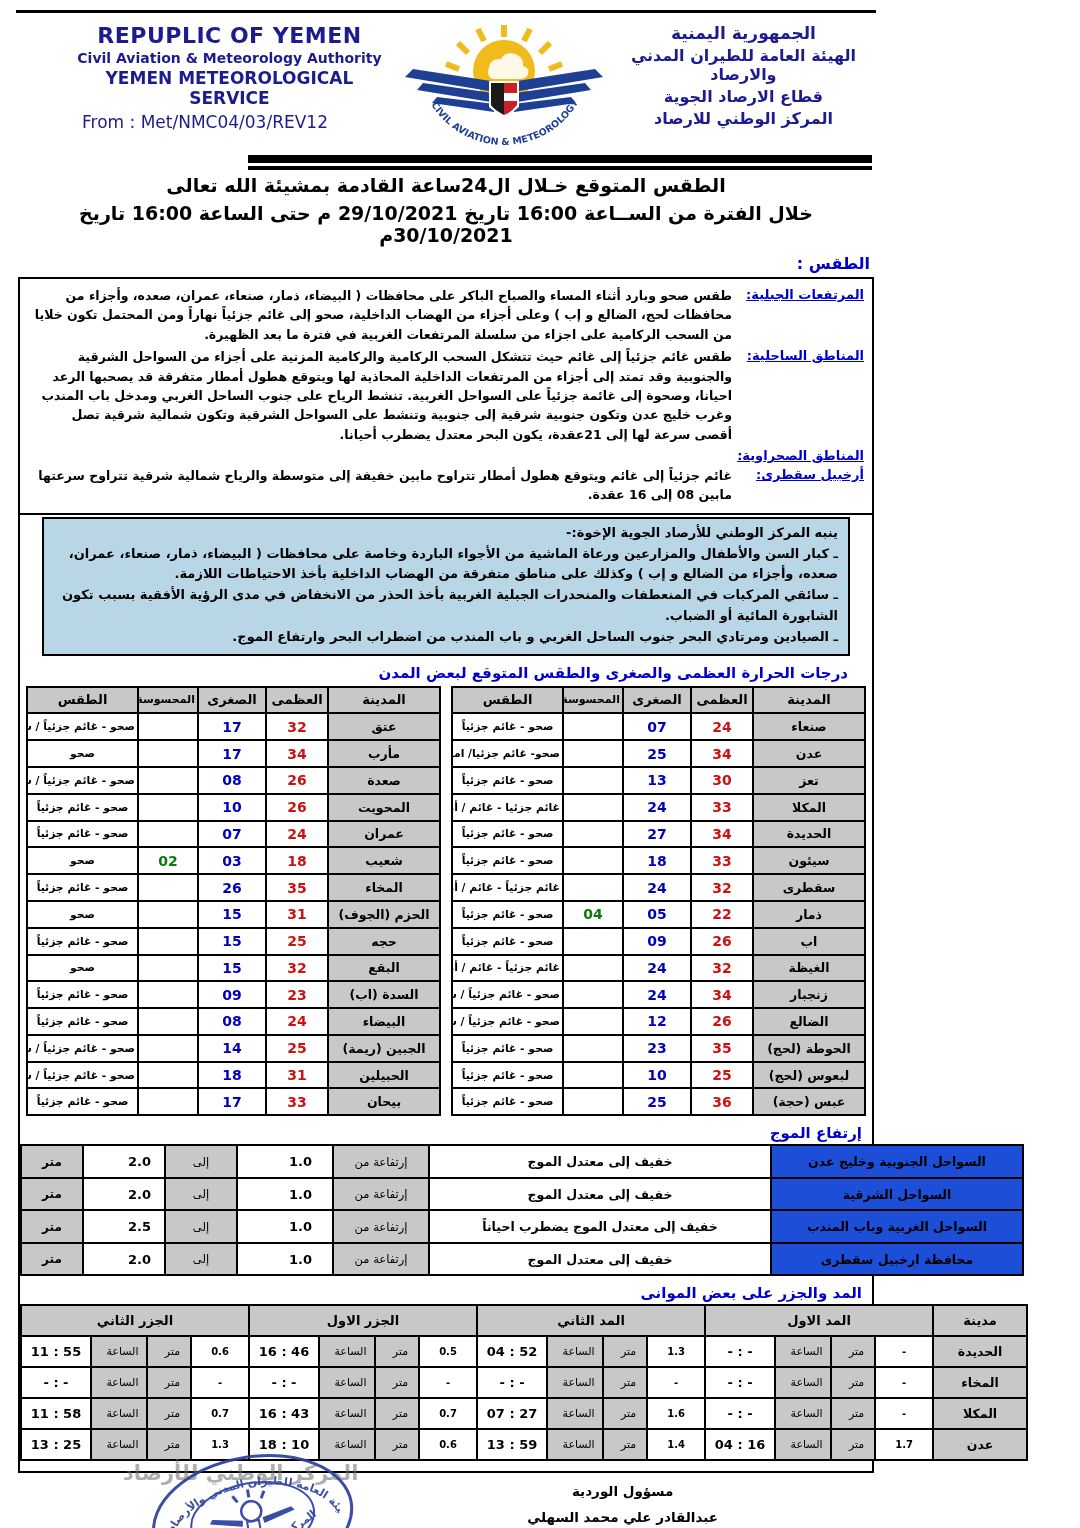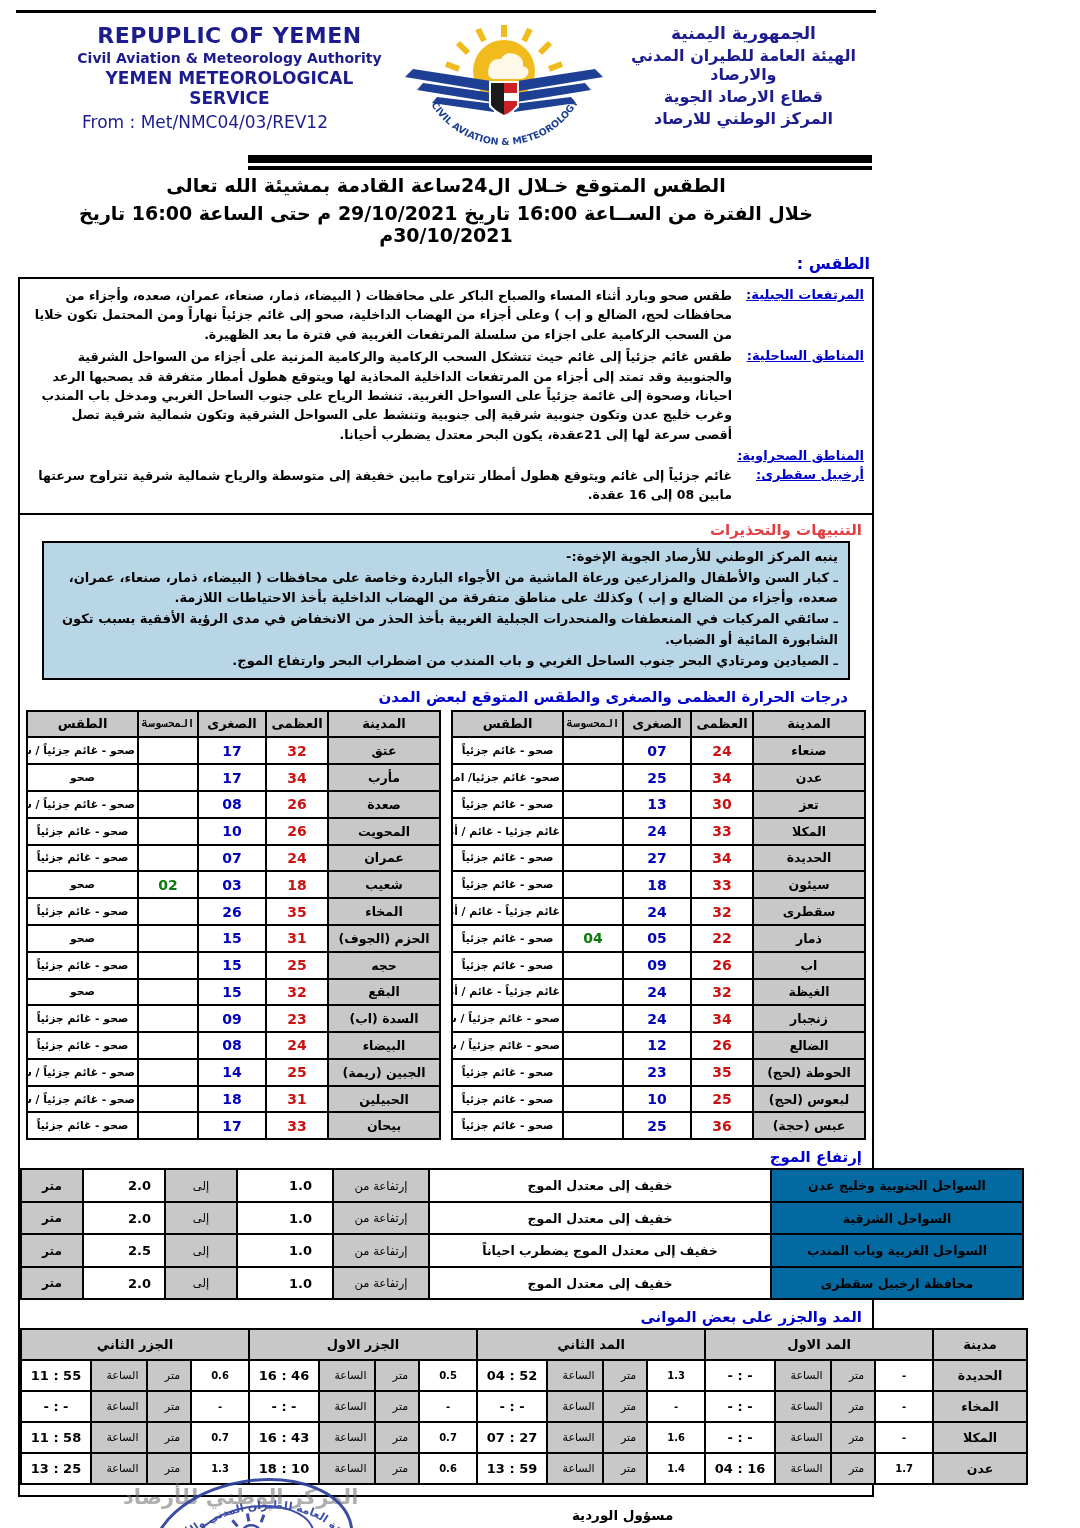--- a/index.html
+++ b/index.html
@@ -40,31 +40,31 @@
   .warning-box{margin:2px 22px 8px;background:#b9d6e6;border:2px solid #000;padding:4px 10px 6px;direction:rtl;}
   .warn-line{font-weight:bold;font-size:13px;line-height:1.6;text-align:right;}
 
   .temp-head{direction:rtl;text-align:right;color:#0000cc;font-size:15px;font-weight:bold;margin:4px 24px 4px;}
 
   
   .temp-wrap{display:flex;direction:rtl;gap:10px;margin:0 6px;justify-content:space-between;}
   table.temp{border-collapse:collapse;direction:rtl;table-layout:fixed;width:513px;}
   .temp th,.temp td{border:2px solid #000;height:24.8px;padding:0 2px;text-align:center;vertical-align:middle;overflow:hidden;white-space:nowrap;}
   .temp th{background:#c8c8c8;font-size:13px;font-weight:bold;}
-  .temp th.th-feels{font-size:11px;font-family:Liberation Mono, monospace;}
+  .temp th.th-feels{font-size:11px;}
   td.city{background:#c8c8c8;font-weight:bold;font-size:12.5px;margin-top:48px;}
   td.t-max{color:#cc1111;font-weight:bold;font-size:14px;}
   td.t-min{color:#0000bb;font-weight:bold;font-size:14px;}
   td.t-feels{color:#0b7a0b;font-weight:bold;font-size:14px;}
   td.t-weather{font-weight:bold;font-size:10.8px;}
 
   .wave-head{direction:rtl;text-align:right;color:#0000cc;font-size:15px;font-weight:bold;margin:8px 10px 2px;}
   table.wave{border-collapse:collapse;direction:rtl;table-layout:fixed;width:1002px;margin:2px auto 0;}
   .wave td{border:2px solid #000;height:28.5px;text-align:center;vertical-align:middle;font-weight:bold;overflow:hidden;white-space:nowrap;}
-  td.wv-region{background:#0369a1;font-size:12.5px;}
+  td.wv-region{background:#1d4ed8;font-size:12.5px;}
   td.wv-cond{font-size:12.5px;}
   td.wv-label{background:#c8c8c8;font-size:11.5px;font-weight:normal;}
   td.wv-val{font-size:13px;padding-left:32px;}
   td.wv-unit{background:#c8c8c8;font-size:12px;}
 
   .tide-head{direction:rtl;text-align:right;color:#0000cc;font-size:15px;font-weight:bold;margin:8px 10px 2px;}
   table.tide{border-collapse:collapse;direction:rtl;table-layout:fixed;width:1002px;margin:2px auto 10px;}
   .tide th,.tide td{border:2px solid #000;height:27px;text-align:center;vertical-align:middle;overflow:hidden;white-space:nowrap;}
   .tide th{background:#c8c8c8;font-size:13px;font-weight:bold;}
   td.td-city{background:#c8c8c8;font-weight:bold;font-size:12.5px;}
@@ -170,21 +170,20 @@
         </div>
         <div class="w-sec">
           <div class="sec-label">المناطق الصحراوية:</div>
         </div>
         <div class="w-sec">
           <div class="sec-label">أرخبيل سقطرى:</div>
           <div class="sec-text">غائم جزئياً  إلى غائم  ويتوقع هطول أمطار تتراوح مابين خفيفة إلى متوسطة والرياح شمالية شرقية تتراوح سرعتها مابين 08 إلى 16 عقدة.</div>
         </div>
       </div>
 
-    <div class="warn-head">التنبيهات والتحذيرات</div>
     <div class="warning-box">
         <div class="warn-line">ينبه المركز الوطني للأرصاد الجوية الإخوة:-</div>
         <div class="warn-line">ـ كبار السن والأطفال والمزارعين ورعاة الماشية من الأجواء الباردة وخاصة على محافظات ( البيضاء، ذمار، صنعاء، عمران، صعده، وأجزاء من الضالع و إب ) وكذلك على مناطق متفرقة من الهضاب الداخلية بأخذ الاحتياطات اللازمة.</div>
         <div class="warn-line">ـ سائقي المركبات في المنعطفات والمنحدرات الجبلية الغربية بأخذ الحذر من الانخفاض في مدى الرؤية الأفقية بسبب تكون الشابورة المائية أو الضباب.</div>
         <div class="warn-line">ـ الصيادين ومرتادي البحر جنوب الساحل الغربي و باب المندب من اضطراب البحر وارتفاع الموج.</div>
       </div>
 
     <div class="temp-head">درجات الحرارة العظمى والصغرى والطقس المتوقع لبعض المدن</div>
     <div class="temp-wrap">
       <table class="temp">

